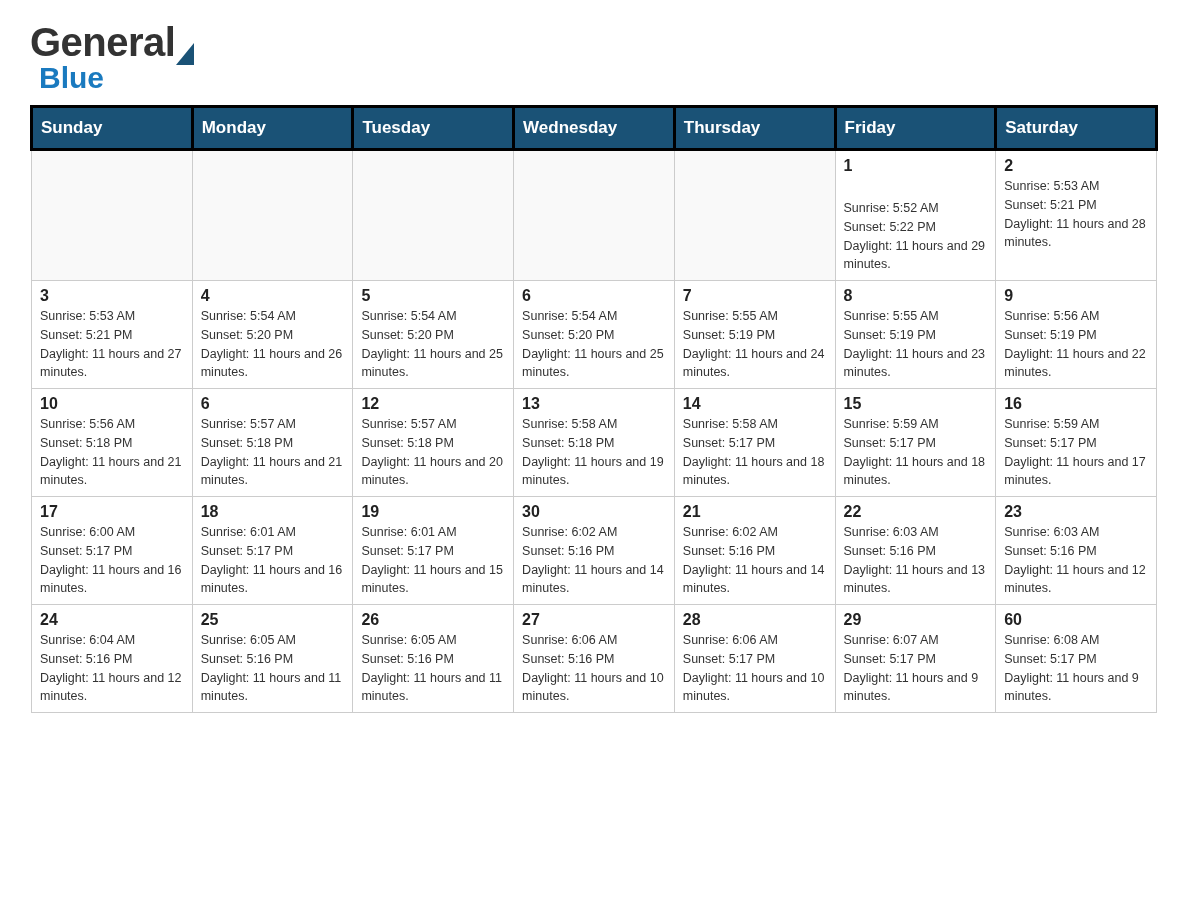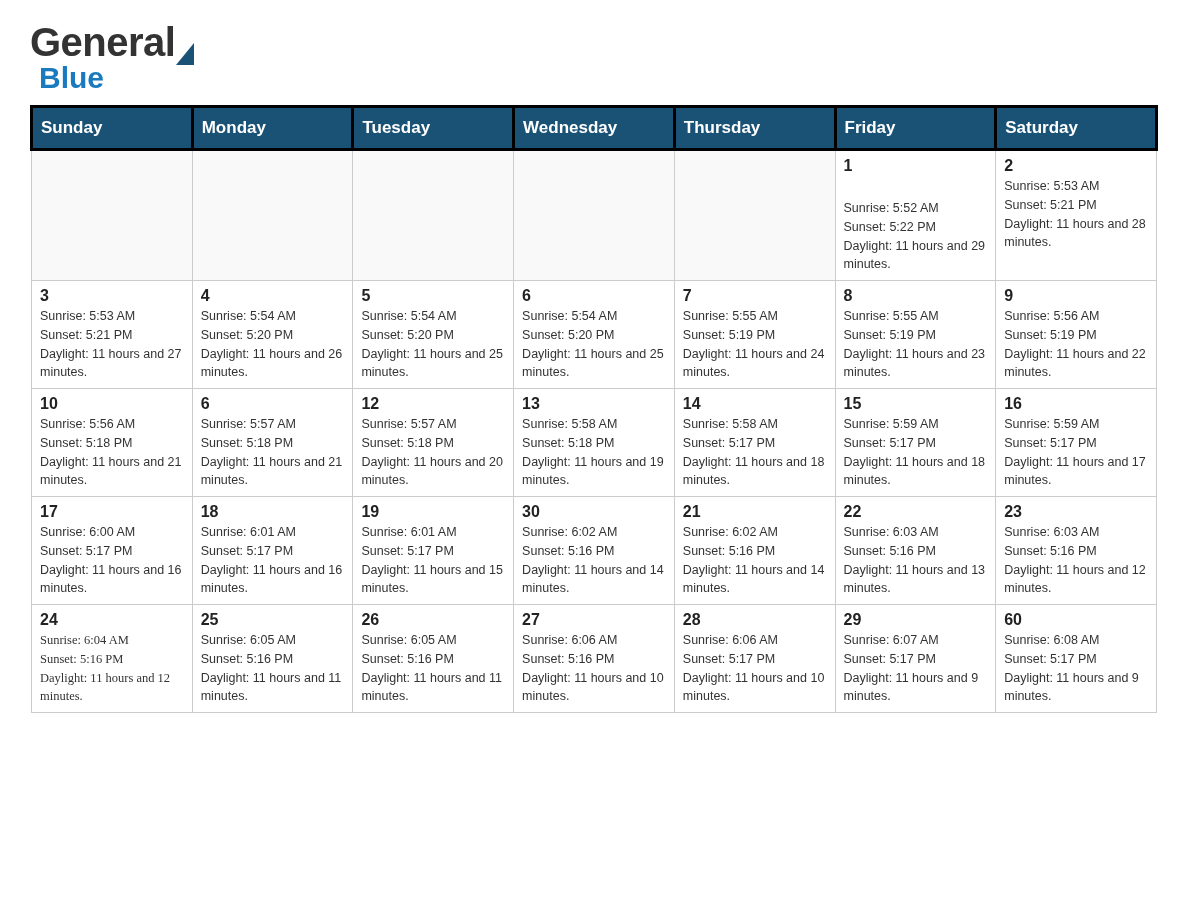--- a/index.html
+++ b/index.html
@@ -274,21 +274,21 @@
         <td>
           <span class="day-number">23</span>
           <div class="day-info" style="white-space: pre-line;">Sunrise: 6:03 AM
 Sunset: 5:16 PM
 Daylight: 11 hours and 12 minutes.</div>
         </td>
       </tr>
       <tr>
         <td>
           <span class="day-number">24</span>
-          <div class="day-info" style="white-space: pre-line; font-family: Liberation Serif, serif;">Sunrise: 6:04 AM
+          <div class="day-info" style="white-space: pre-line;">Sunrise: 6:04 AM
 Sunset: 5:16 PM
 Daylight: 11 hours and 12 minutes.</div>
         </td>
         <td>
           <span class="day-number">25</span>
           <div class="day-info" style="white-space: pre-line;">Sunrise: 6:05 AM
 Sunset: 5:16 PM
 Daylight: 11 hours and 11 minutes.</div>
         </td>
         <td>

